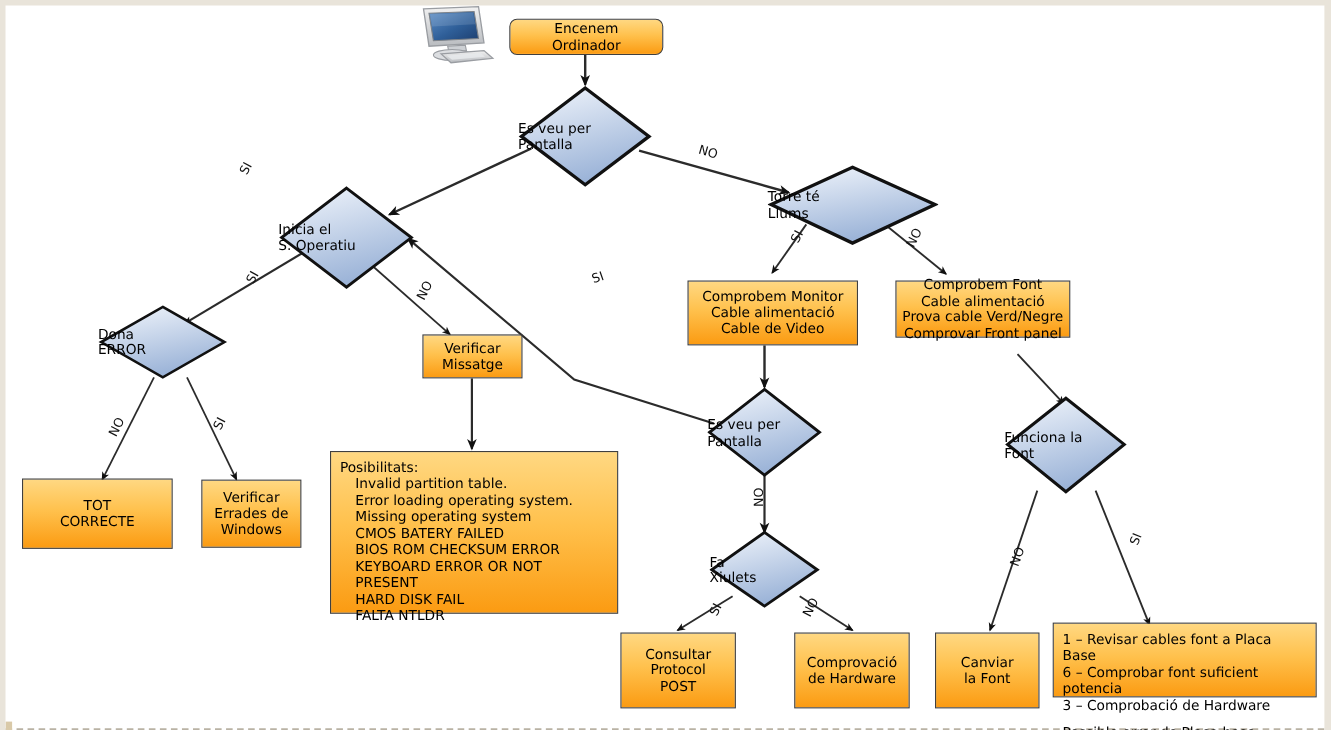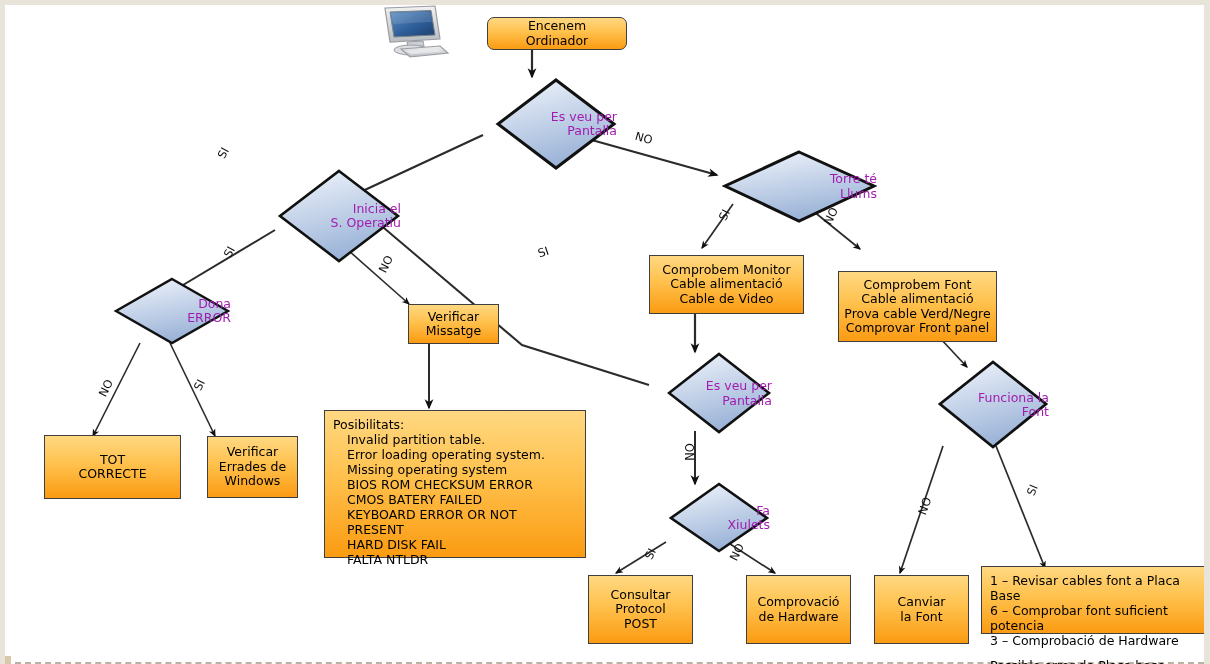--- a/index.html
+++ b/index.html
@@ -17,42 +17,42 @@
   }
   #page-edge{
     position:absolute;left:0;right:0;bottom:0;height:0;
     border-bottom:2px dashed #b9b2a4;
   }
   #page-edge-left{
     position:absolute;left:0;bottom:0;width:6px;height:8px;background:#d9c9a8;
   }
 
   
-  .node{position:absolute;box-sizing:border-box;margin-left:24px;}
+  .node{position:absolute;box-sizing:border-box;}
 
   .box{
     border:1.5px solid #3f3f3f;
     background:linear-gradient(to bottom,#ffd882 0%,#ffc14d 45%,#fb9b12 100%);
     display:flex;align-items:center;justify-content:center;
     text-align:center;color:#000;
     font-size:12.5px;line-height:14.5px;
     padding:3px 5px;
   }
   .box.listbox{
     align-items:flex-start;justify-content:center;text-align:left;
     padding:6px 8px;line-height:15px;font-size:12.5px;
   }
 
   .diamond{
     display:flex;align-items:center;justify-content:center;
   }
   .diamond .dsvg{position:absolute;left:0;top:0;}
   .diamond .dlabel{
-    position:relative;z-index:2;text-align:right;
-    font-size:12.5px;line-height:14.5px;color:#a21caf;
+    position:relative;z-index:2;text-align:left;
+    font-size:12.5px;line-height:14.5px;color:#000000;
     width:100%;
   }
 
   
   .elabel{
     position:absolute;
     font-size:11.5px;color:#111;
     white-space:nowrap;
     transform-origin:center center;
     z-index:5;
@@ -159,21 +159,21 @@
     <span style="white-space:pre-line">Verificar
 Missatge</span>
   </div>
 
   <div class="node box" style="left:620px;top:250px;width:155px;height:59px;">
     <span style="white-space:pre-line">Comprobem Monitor
 Cable alimentació
 Cable de Video</span>
   </div>
 
-  <div class="node box" style="left:809px;top:266px;width:159px;height:71px;">
+  <div class="node box" style="left:809px;top:250px;width:159px;height:52px;">
     <span style="white-space:pre-line">Comprobem Font
 Cable alimentació
 Prova cable Verd/Negre
 Comprovar Front panel</span>
   </div>
 
   <div class="node box" style="left:717px;top:570px;width:105px;height:69px;">
     <span style="white-space:pre-line">Comprovació
 de Hardware</span>
   </div>
@@ -189,22 +189,22 @@
 la Font</span>
   </div>
 
   <div class="node box listbox" style="left:295px;top:405px;width:262px;height:148px;">
     <div style="width:100%">
       <div>Posibilitats:</div>
       <div id="poss-list" style="padding-left:14px">
           <div>Invalid partition table.</div>
           <div>Error loading operating system.</div>
           <div>Missing operating system</div>
+          <div>CMOS BATERY FAILED</div>
           <div>BIOS ROM CHECKSUM ERROR</div>
-          <div>CMOS BATERY FAILED</div>
           <div>KEYBOARD ERROR OR NOT PRESENT</div>
           <div>HARD DISK FAIL</div>
           <div>FALTA NTLDR</div>
         </div>
     </div>
   </div>
 
   <div class="node box listbox" style="left:952px;top:561px;width:240px;height:68px;">
     <div style="width:100%">
       <div id="mb-list">

